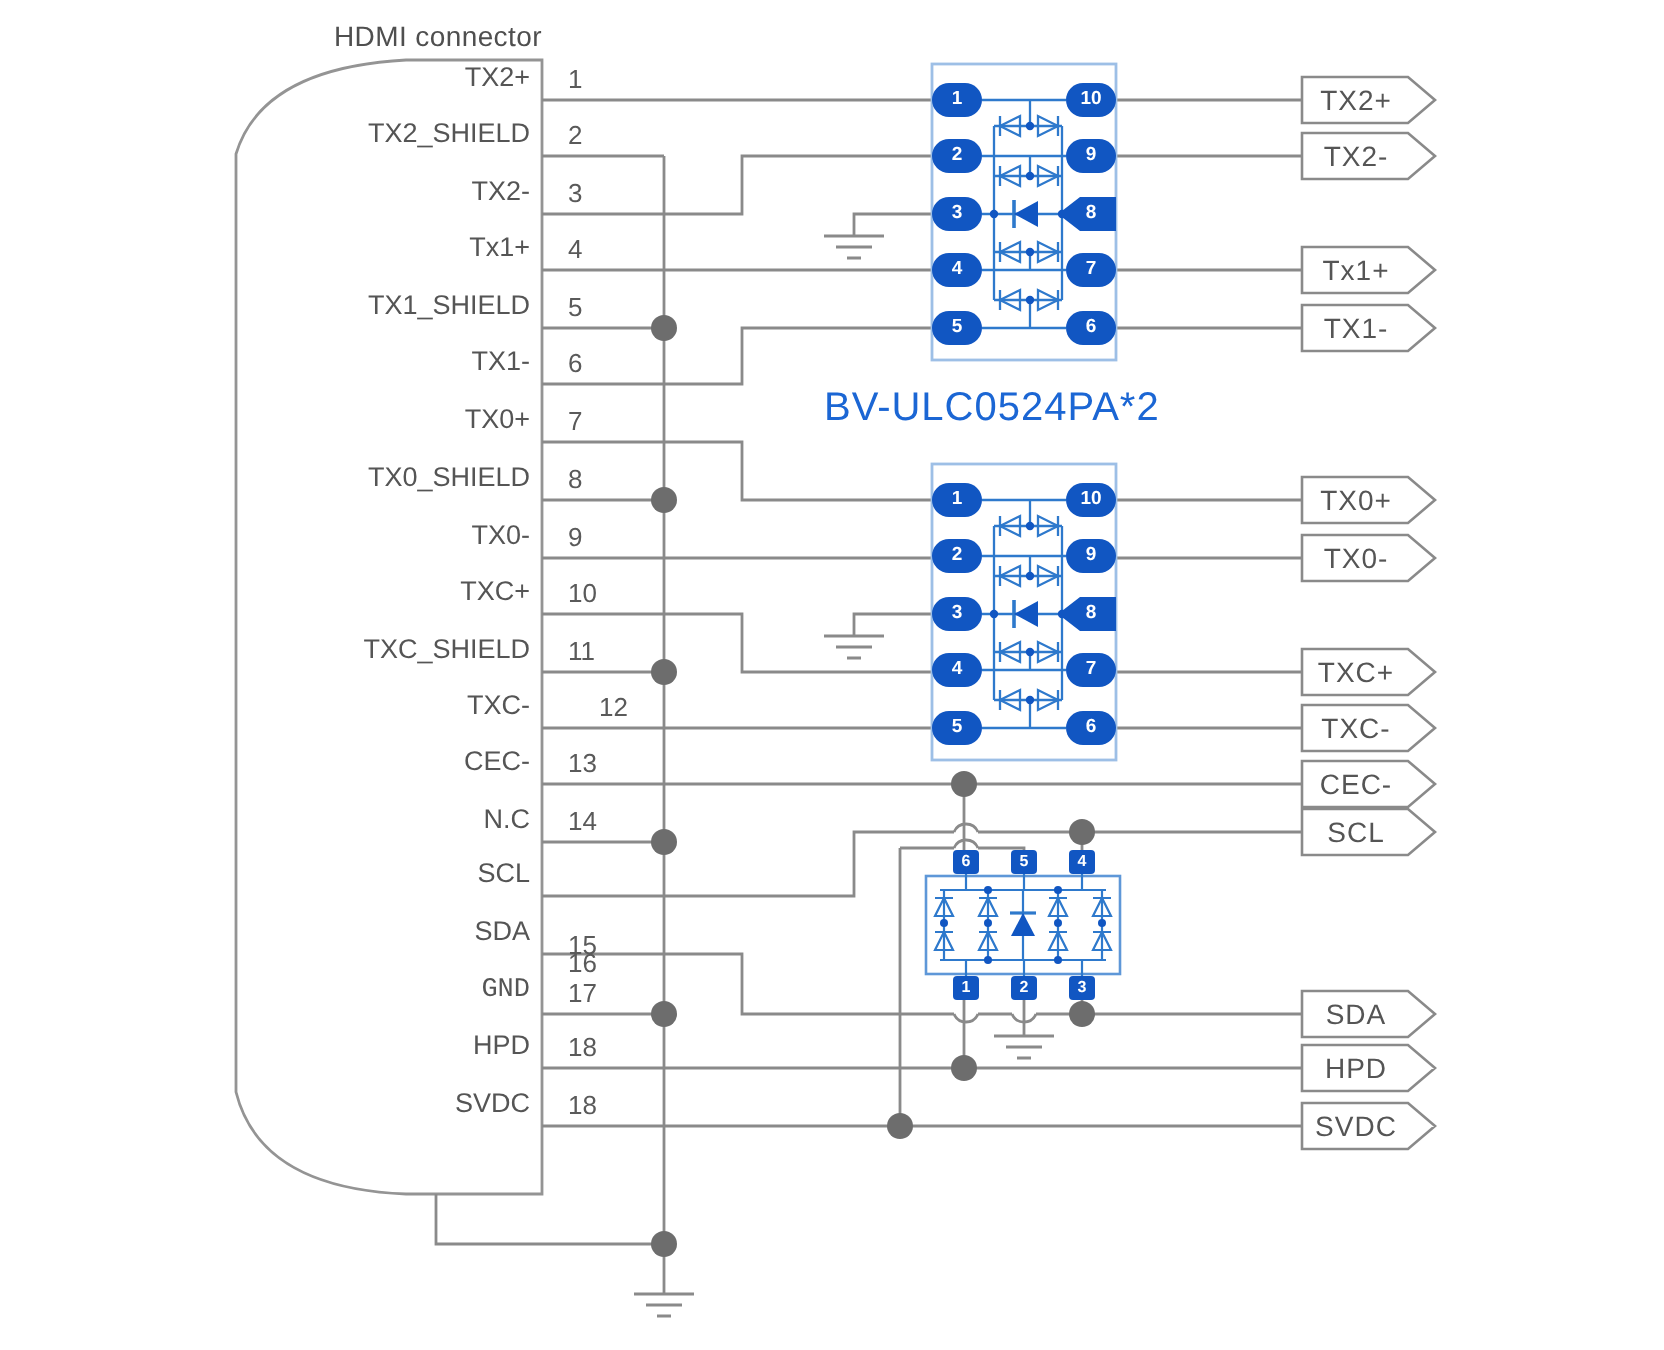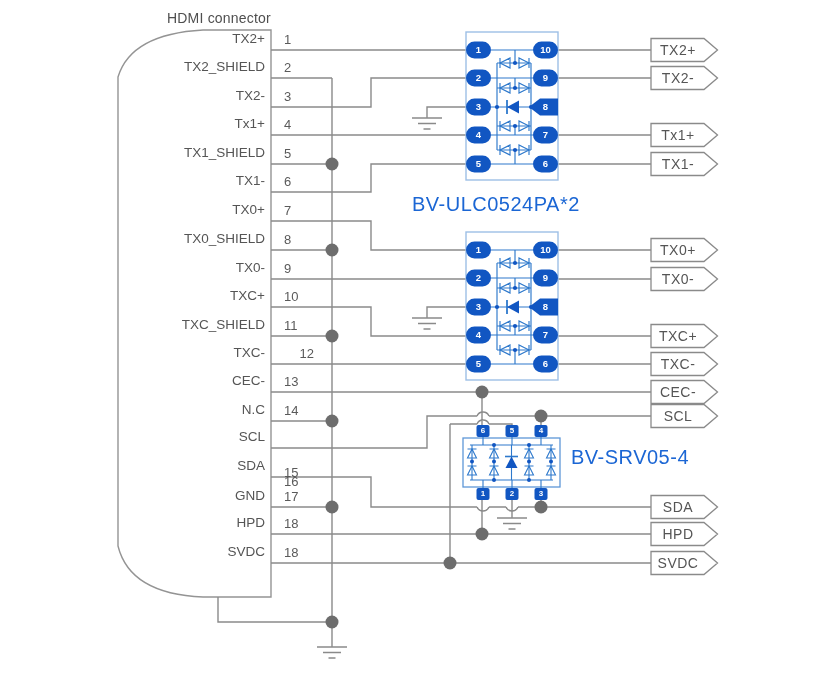--- a/index.html
+++ b/index.html
@@ -176,21 +176,20 @@
     <circle cx="482" cy="392" r="6.5"></circle>
         <circle cx="541" cy="416" r="6.5"></circle>
     <circle cx="450" cy="563" r="6.5"></circle>
         <circle cx="482" cy="534" r="6.5"></circle>
     <circle cx="541" cy="507" r="6.5"></circle>
   </g>
 </svg>
 
 <div class="t-title">HDMI connector</div>
 <div class="t-ic">BV-ULC0524PA*2</div>
-<div class="t-srv">BV-SRV05-4</div>
 <div id="gen" class="gen">
       <div class="pl" style="left: 140px; top: 31px; width: 125px; height: 16px; line-height: 16px;">TX2+</div>
       <div class="pn" style="left: 284px; top: 32px; width: 30px; height: 15px; line-height: 15px;">1</div>
       <div class="pl" style="left: 140px; top: 59px; width: 125px; height: 16px; line-height: 16px;">TX2_SHIELD</div>
       <div class="pn" style="left: 284px; top: 60px; width: 30px; height: 15px; line-height: 15px;">2</div>
       <div class="pl" style="left: 140px; top: 88px; width: 125px; height: 16px; line-height: 16px;">TX2-</div>
       <div class="pn" style="left: 284px; top: 89px; width: 30px; height: 15px; line-height: 15px;">3</div>
       <div class="pl" style="left: 140px; top: 116px; width: 125px; height: 16px; line-height: 16px;">Tx1+</div>
       <div class="pn" style="left: 284px; top: 117px; width: 30px; height: 15px; line-height: 15px;">4</div>
       <div class="pl" style="left: 140px; top: 145px; width: 125px; height: 16px; line-height: 16px;">TX1_SHIELD</div>
@@ -210,21 +209,21 @@
       <div class="pl" style="left: 140px; top: 345px; width: 125px; height: 16px; line-height: 16px;">TXC-</div>
       <div class="pn" style="left: 284px; top: 346px; width: 30px; height: 15px; line-height: 15px; text-align: right;">12</div>
       <div class="pl" style="left: 140px; top: 373px; width: 125px; height: 16px; line-height: 16px;">CEC-</div>
       <div class="pn" style="left: 284px; top: 374px; width: 30px; height: 15px; line-height: 15px;">13</div>
       <div class="pl" style="left: 140px; top: 402px; width: 125px; height: 16px; line-height: 16px;">N.C</div>
       <div class="pn" style="left: 284px; top: 403px; width: 30px; height: 15px; line-height: 15px;">14</div>
       <div class="pl" style="left: 140px; top: 429px; width: 125px; height: 16px; line-height: 16px;">SCL</div>
       <div class="pn" style="left: 284px; top: 430px; width: 30px; height: 15px; line-height: 15px; margin-top: 35px;">15</div>
       <div class="pl" style="left: 140px; top: 458px; width: 125px; height: 16px; line-height: 16px;">SDA</div>
       <div class="pn" style="left: 284px; top: 459px; width: 30px; height: 15px; line-height: 15px; margin-top: 15px;">16</div>
-      <div class="pl" style="left: 140px; top: 488px; width: 125px; height: 16px; line-height: 16px;">GND</div>
+      <div class="pl" style="left: 140px; top: 488px; width: 125px; height: 16px; line-height: 16px; font-family: Liberation Mono, monospace;">GND</div>
       <div class="pn" style="left: 284px; top: 489px; width: 30px; height: 15px; line-height: 15px;">17</div>
       <div class="pl" style="left: 140px; top: 515px; width: 125px; height: 16px; line-height: 16px;">HPD</div>
       <div class="pn" style="left: 284px; top: 516px; width: 30px; height: 15px; line-height: 15px;">18</div>
       <div class="pl" style="left: 140px; top: 544px; width: 125px; height: 16px; line-height: 16px;">SVDC</div>
       <div class="pn" style="left: 284px; top: 545px; width: 30px; height: 15px; line-height: 15px;">18</div>
       <div class="tagt" style="left: 653px; top: 41px; width: 50px; height: 18px; line-height: 18px;">TX2+</div>
       <div class="tagt" style="left: 653px; top: 69px; width: 50px; height: 18px; line-height: 18px;">TX2-</div>
       <div class="tagt" style="left: 653px; top: 126px; width: 50px; height: 18px; line-height: 18px;">Tx1+</div>
       <div class="tagt" style="left: 653px; top: 155px; width: 50px; height: 18px; line-height: 18px;">TX1-</div>
       <div class="tagt" style="left: 653px; top: 241px; width: 50px; height: 18px; line-height: 18px;">TX0+</div>

